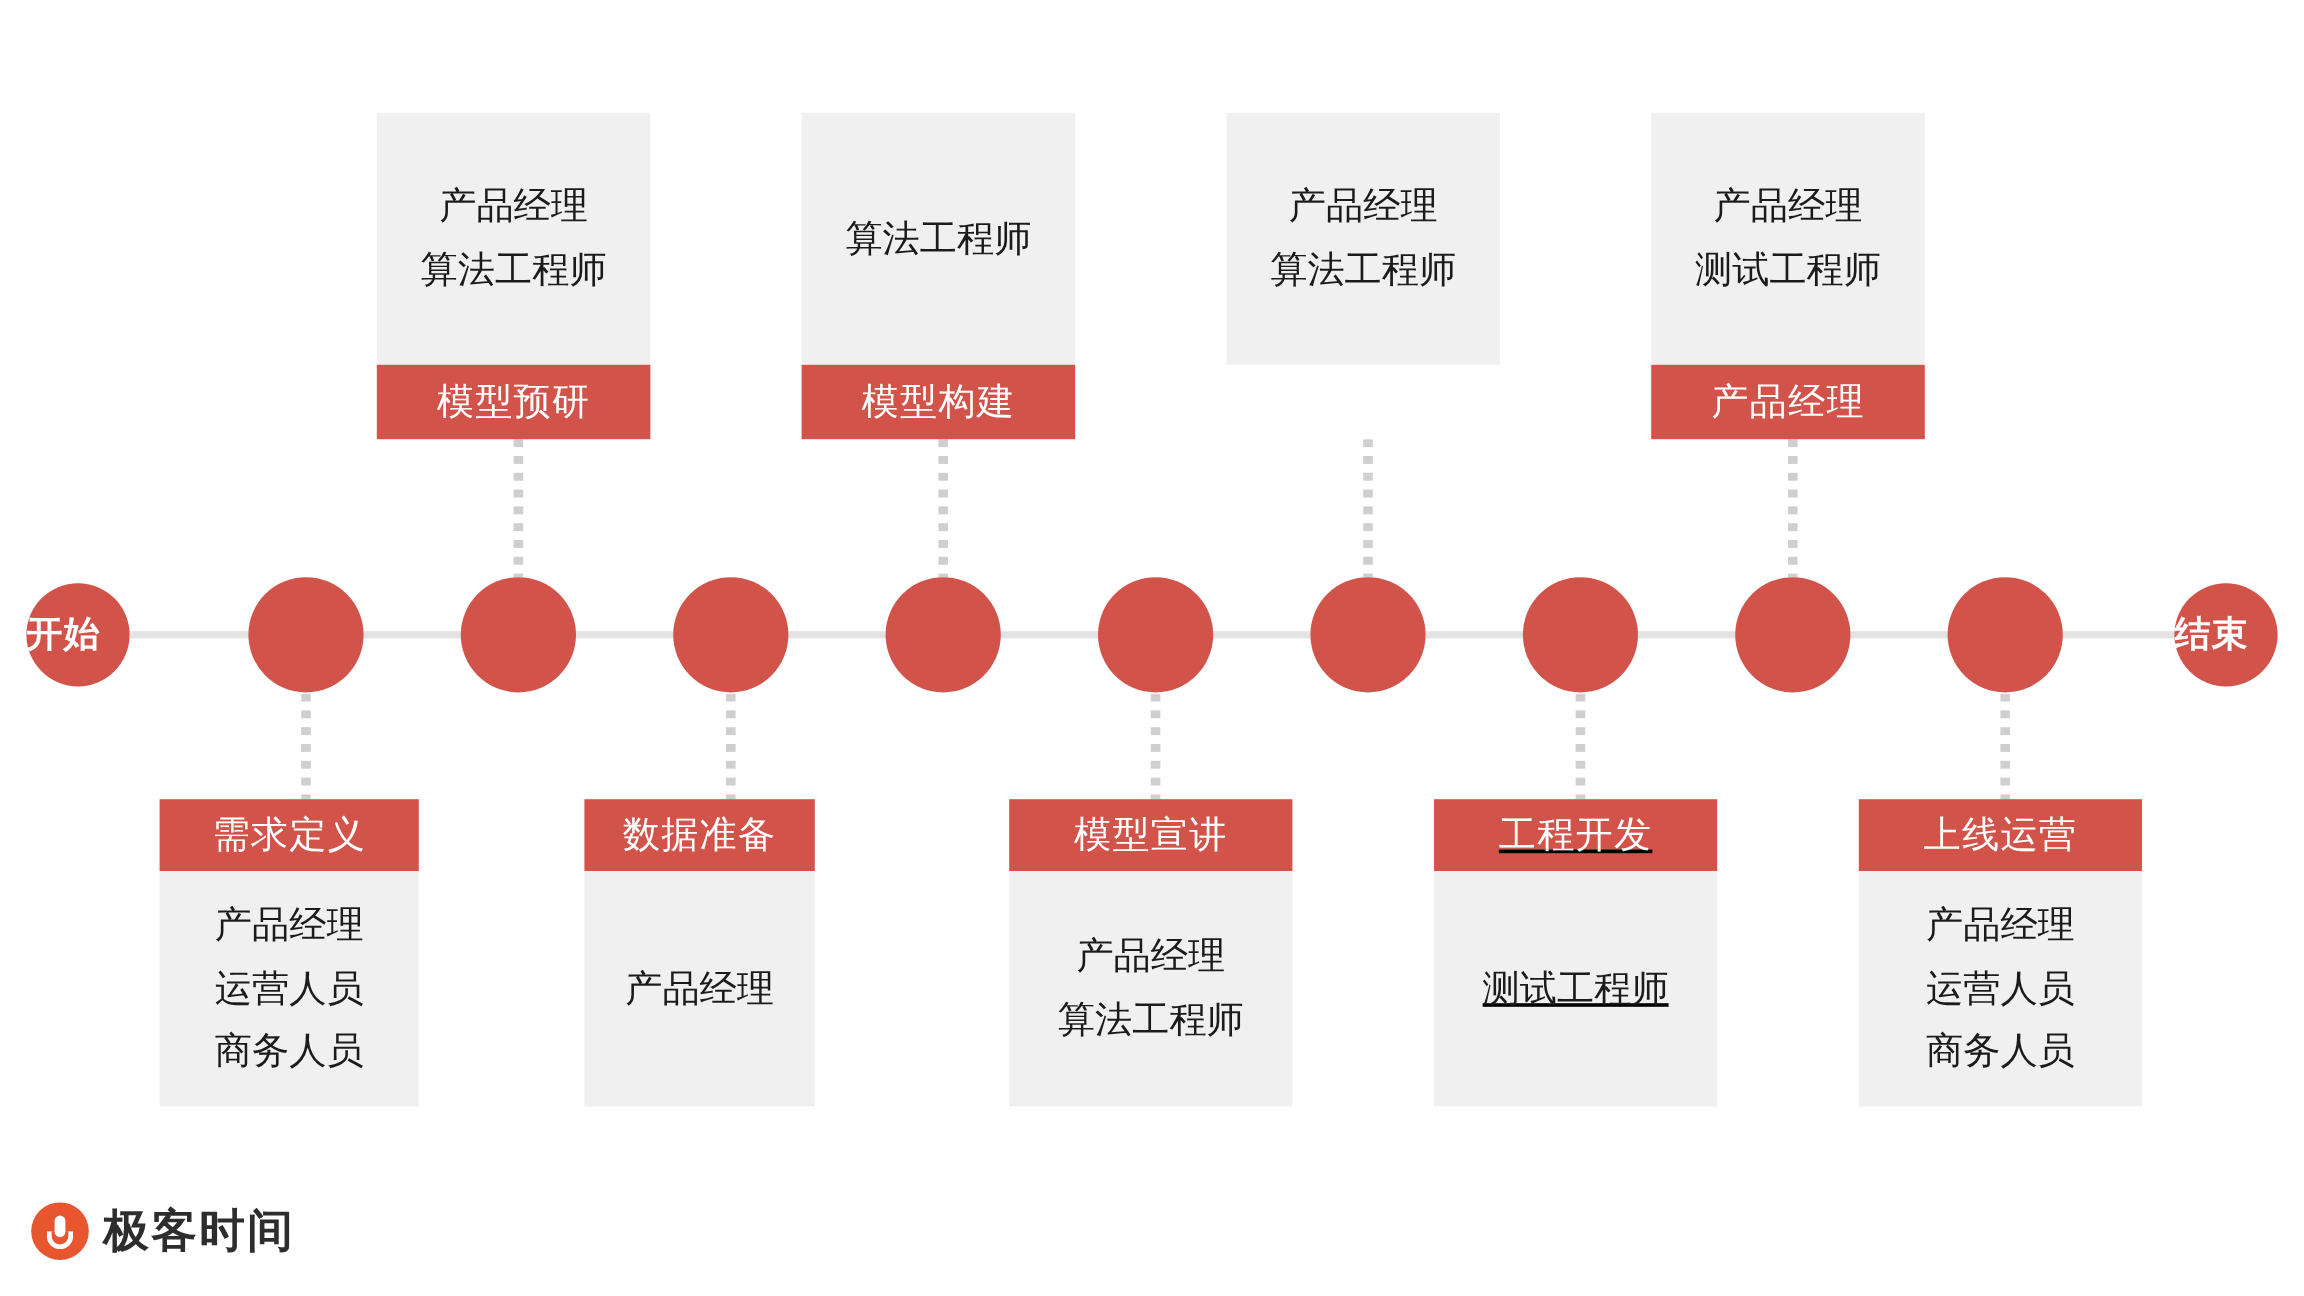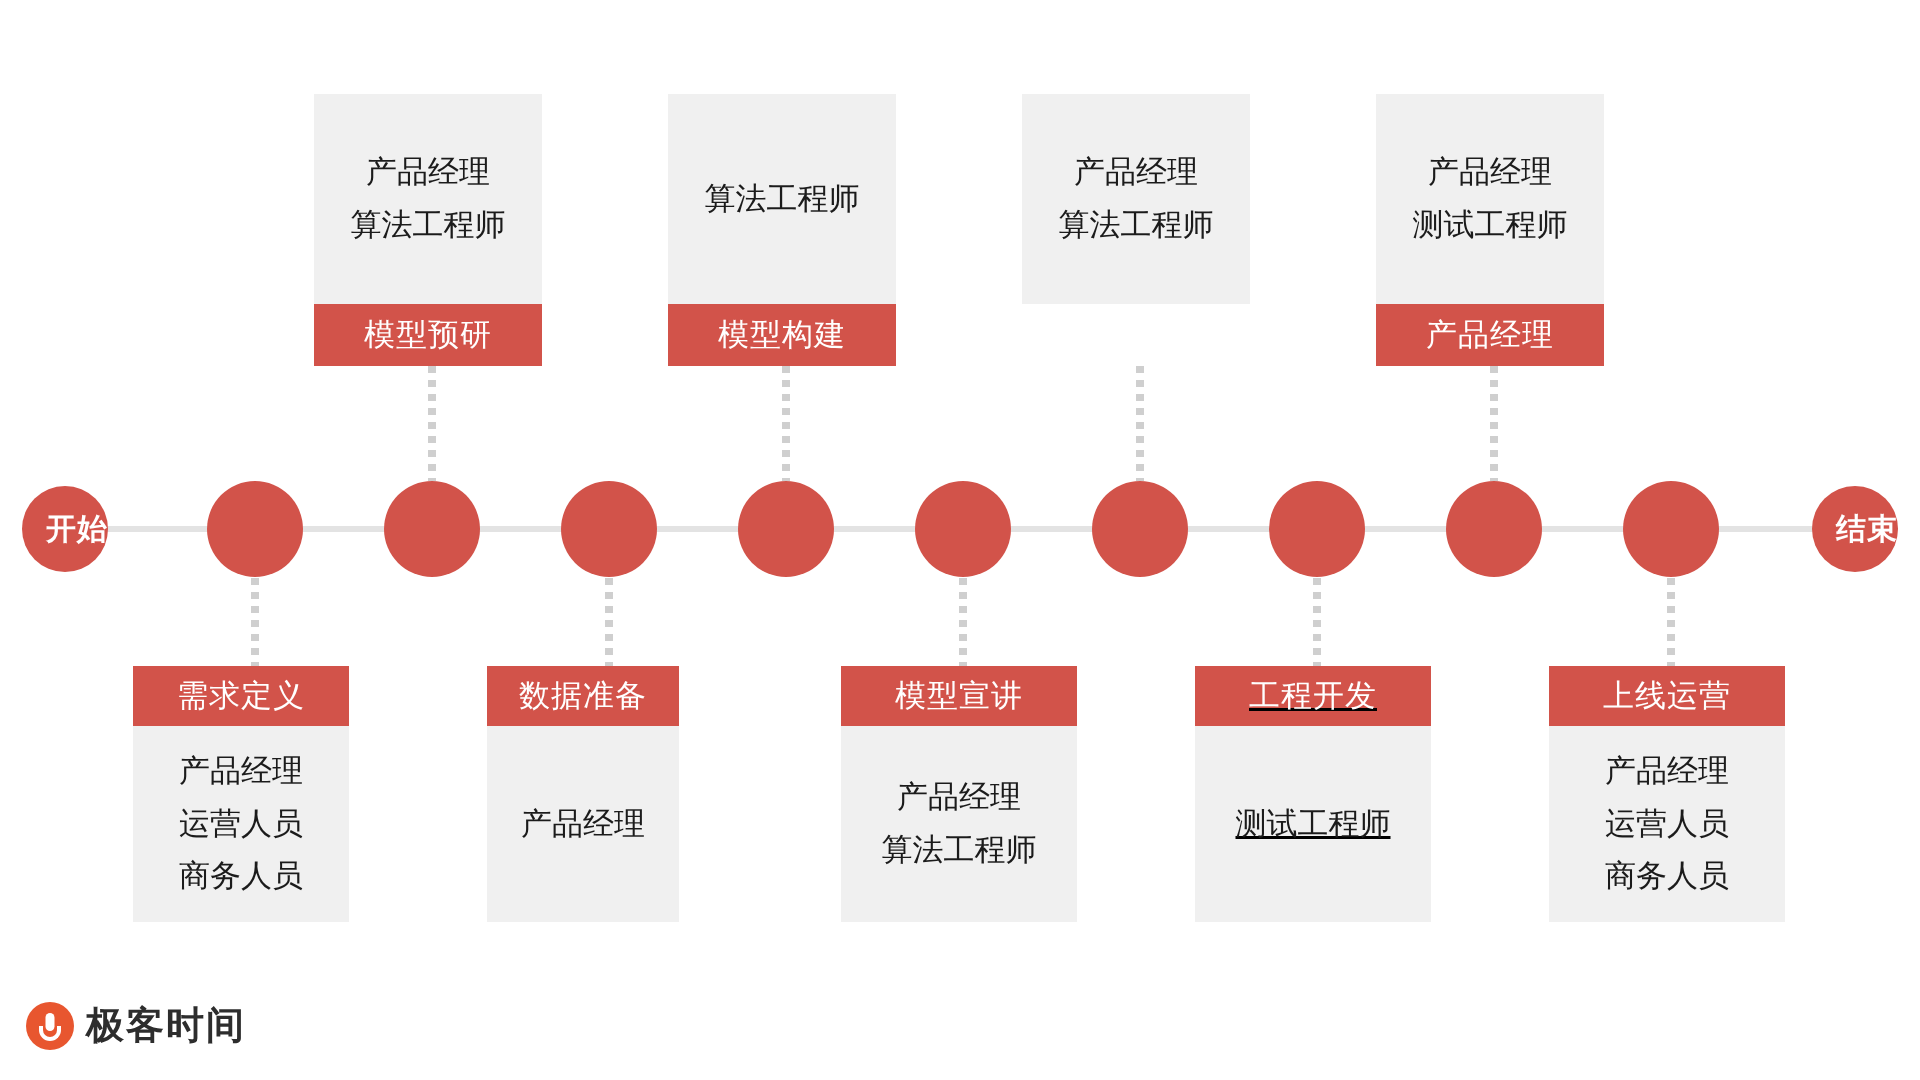--- a/index.html
+++ b/index.html
@@ -19,21 +19,21 @@
     left:96px; top:526px;
     width:1760px; height:6px;
     background:#e3e3e3;
     z-index:1;
   }
   .node{
     position:absolute;
     border-radius:50%;
     background:#d2534a;
     z-index:3;
-    display:flex;align-items:center;justify-content:flex-end;
+    display:flex;align-items:center;justify-content:flex-start;
   }
   .node.plain{width:96px;height:96px;}
   .node.cap{width:86px;height:86px;}
   .node .cap-label{
     color:#ffffff;
     font-size:30px;
     font-weight:bold;
     letter-spacing:1px;
     line-height:1;
     white-space:nowrap;

